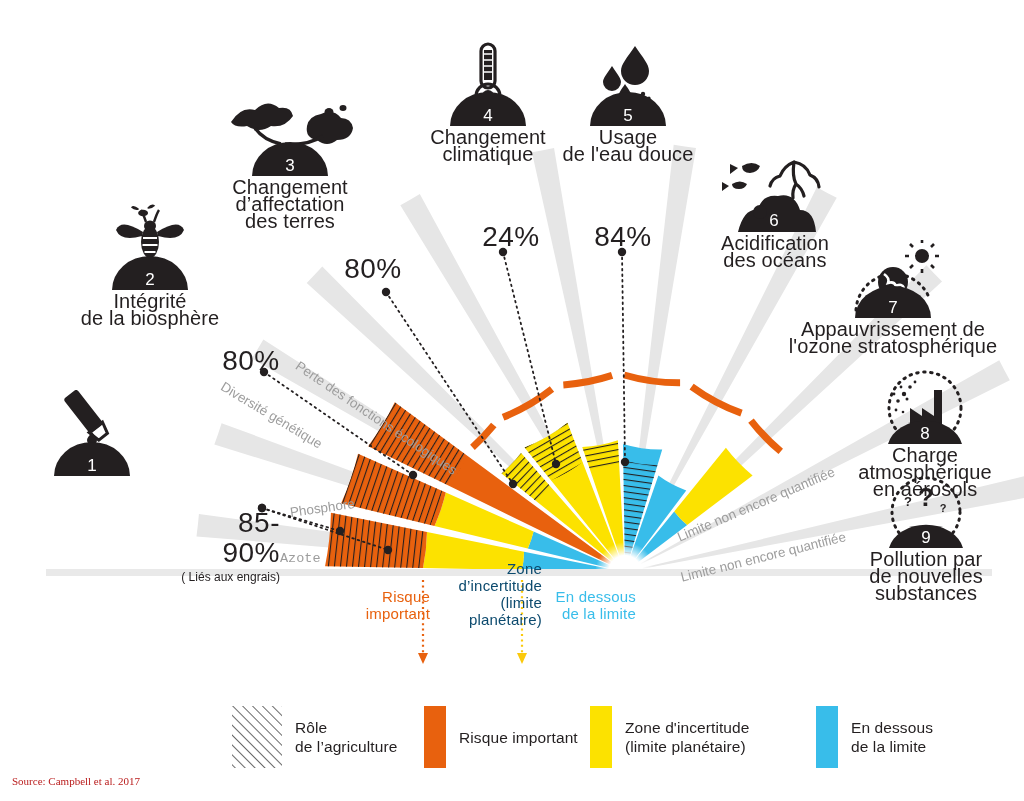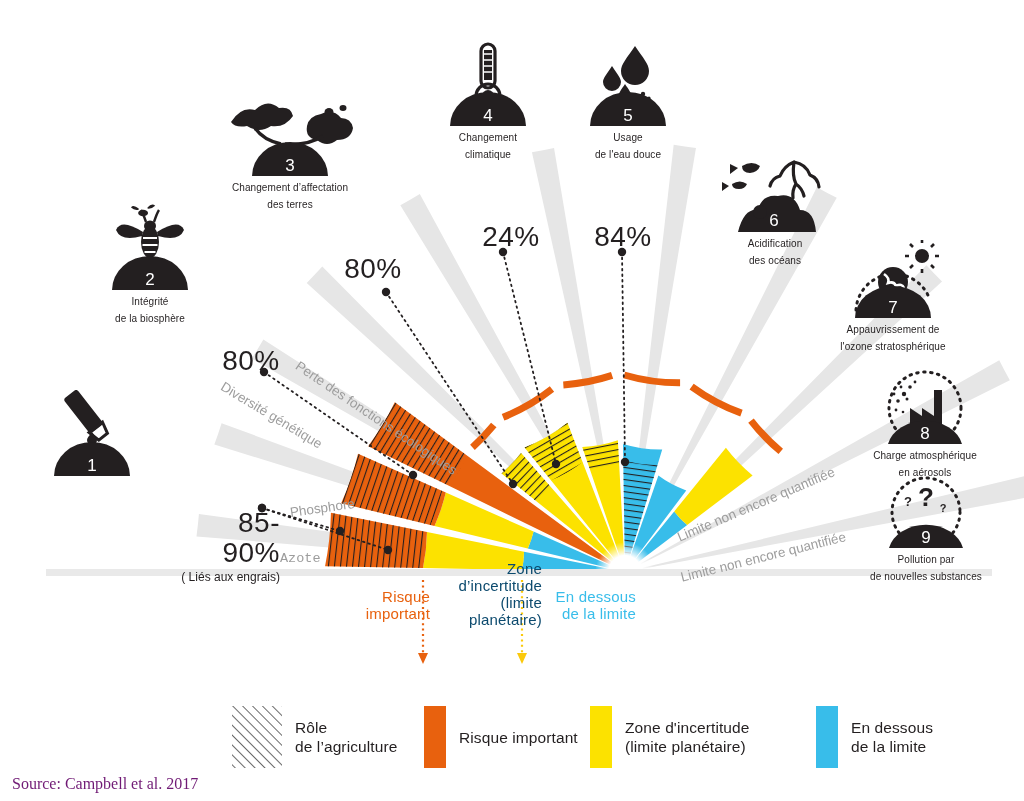--- a/index.html
+++ b/index.html
@@ -10,21 +10,21 @@
     overflow:hidden;
     position:relative;
     color:#231f20;
   }
   #root{position:absolute;inset:0;}
   svg.canvas{position:absolute;left:0;top:0;width:1024px;height:801px;}
 
   .icon-node{position:absolute;text-align:center;}
   .icon-node .glyph{display:block;margin:0 auto;}
   .icon-node .caption{
-    font-size:10px;line-height:17px;color:#231f20;white-space:pre-line;
+    font-size:20px;line-height:17px;color:#231f20;white-space:pre-line;
     margin-top:3px;letter-spacing:.1px;
   }
   .pct{
     position:absolute;font-size:28px;font-weight:400;color:#231f20;
     letter-spacing:.5px;line-height:30px;white-space:pre-line;text-align:center;
   }
   .pct .sub{font-size:12px;display:block;line-height:18px;letter-spacing:0;}
   .radlabel{
     position:absolute;color:#9d9d9d;font-size:13.5px;white-space:nowrap;
     transform-origin:0 50%;
@@ -34,21 +34,21 @@
     white-space:pre-line;letter-spacing:.2px;
   }
   .legend{position:absolute;left:232px;top:706px;width:790px;height:62px;}
   .legend .item{position:absolute;display:flex;align-items:center;}
   .legend .sw{width:22px;height:62px;flex:0 0 auto;}
   .legend .lb{
     font-size:15.5px;line-height:19px;white-space:pre-line;margin-left:13px;
     color:#231f20;letter-spacing:.1px;
   }
   .source{
-    position:absolute;left:12px;top:775px;font-size:16px;color:#701a75;
+    position:absolute;left:12px;top:775px;font-size:11px;color:#b91c1c;
     font-family:"Liberation Serif", serif;
   }
   .baseline{position:absolute;left:46px;top:569px;width:946px;height:7px;background:#e9e9e9;}
 </style>
 </head>
 <body>
 
 <div id="root">
 
   <svg class="canvas" viewBox="0 0 1024 801">

